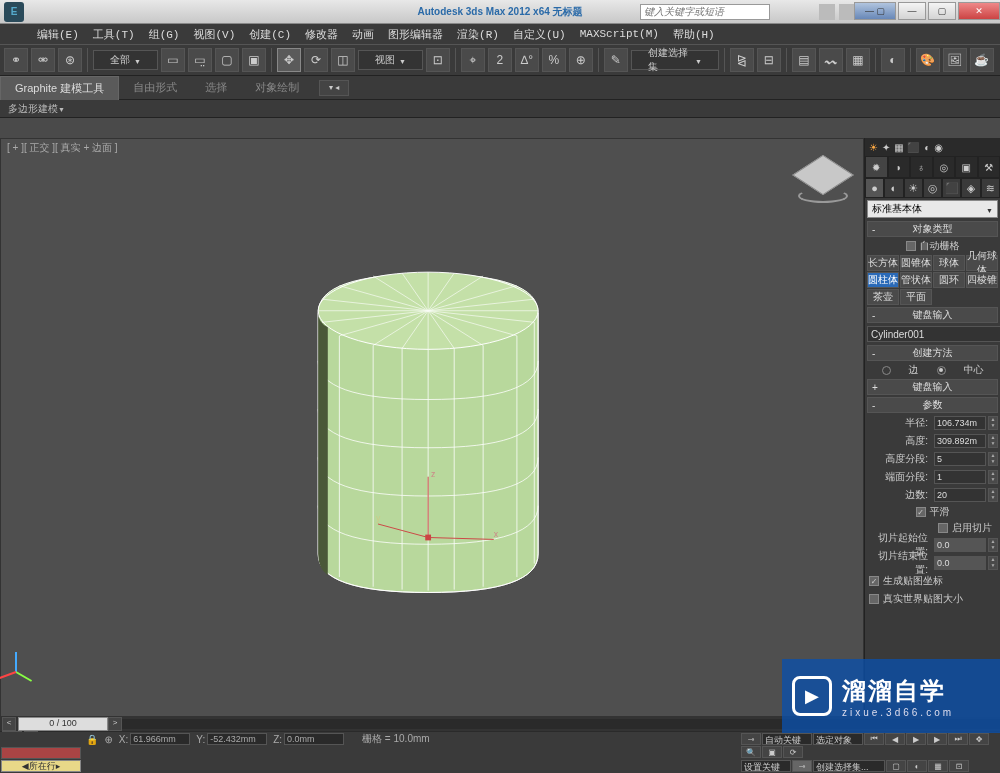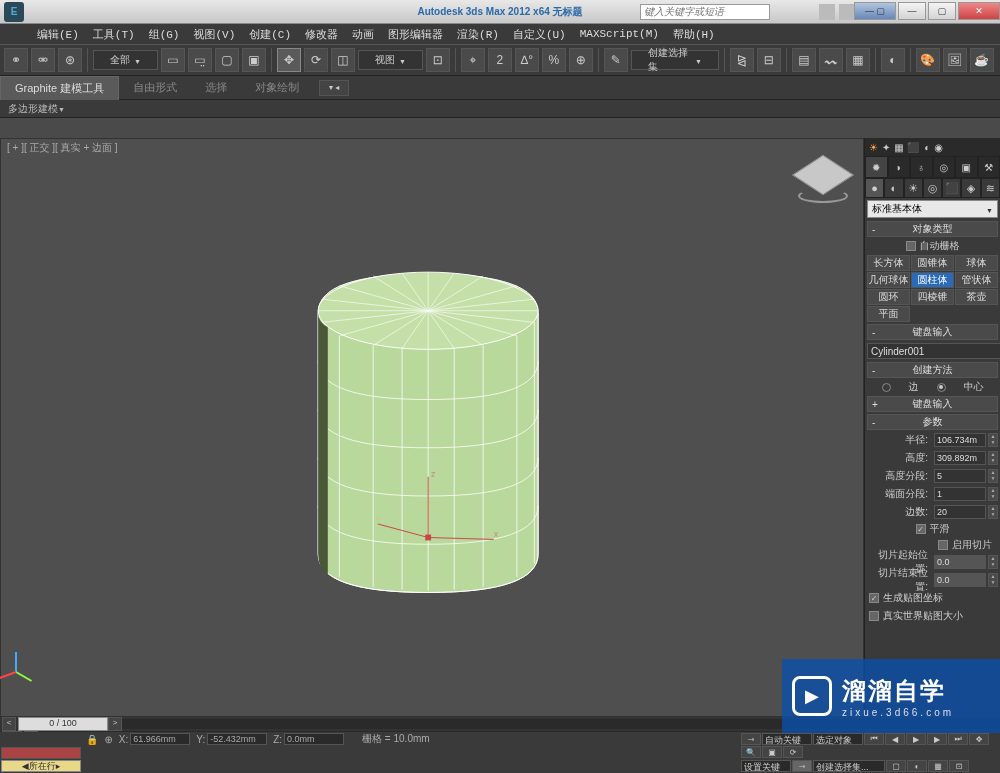--- a/index.html
+++ b/index.html
@@ -61,21 +61,21 @@
 .cmd-sub .cs { flex: 1; border: 1px solid #222; background: #3a3a3a; display: flex; align-items: center; justify-content: center; font-size: 11px; }
 .cmd-sub .cs.active { background: #555; }
 .cmd-drop { height: 18px; background: #e8e8e8; color: #000; margin: 2px; display: flex; align-items: center; padding: 0 4px; justify-content: space-between; border: 1px solid #888; }
 .cmd-drop .arr::after { content: "▼"; font-size: 7px; color: #333; }
 
 .rollout-head { height: 16px; background: #4a4a4a; color: #ddd; text-align: center; font-size: 10px; border: 1px solid #555; display: flex; align-items: center; justify-content: center; margin: 1px 2px; position: relative; }
 .rollout-head .pm { position: absolute; left: 4px; }
 .chk-row { display: flex; align-items: center; justify-content: center; gap: 4px; height: 16px; color: #ccc; }
 .chk { width: 10px; height: 10px; background: #666; border: 1px solid #888; display: inline-flex; align-items: center; justify-content: center; font-size: 8px; }
 
-.prim-grid { display: grid; grid-template-columns: 1fr 1fr 1fr; gap: 1px; margin: 1px 2px; }
+.prim-grid { display: grid; grid-template-columns: 1fr 1fr 1fr 1fr; gap: 1px; margin: 1px 2px; }
 .prim-btn { height: 16px; background: #4a4a4a; border: 1px solid #555; color: #ddd; text-align: center; font-size: 10px; display: flex; align-items: center; justify-content: center; }
 .prim-btn.active { background: #2a6ab8; color: #fff; }
 
 .name-row { display: flex; margin: 2px; gap: 2px; }
 .name-row input { flex: 1; height: 16px; background: #333; border: 1px solid #555; color: #ddd; padding: 0 3px; font-size: 10px; }
 
 .radio-row { display: flex; justify-content: center; gap: 18px; height: 16px; align-items: center; color: #ccc; }
 .radio { width: 9px; height: 9px; border: 1px solid #888; border-radius: 50%; display: inline-flex; align-items: center; justify-content: center; }
 .radio.on::after { content: ""; width: 4px; height: 4px; background: #ccc; border-radius: 50%; }
 

